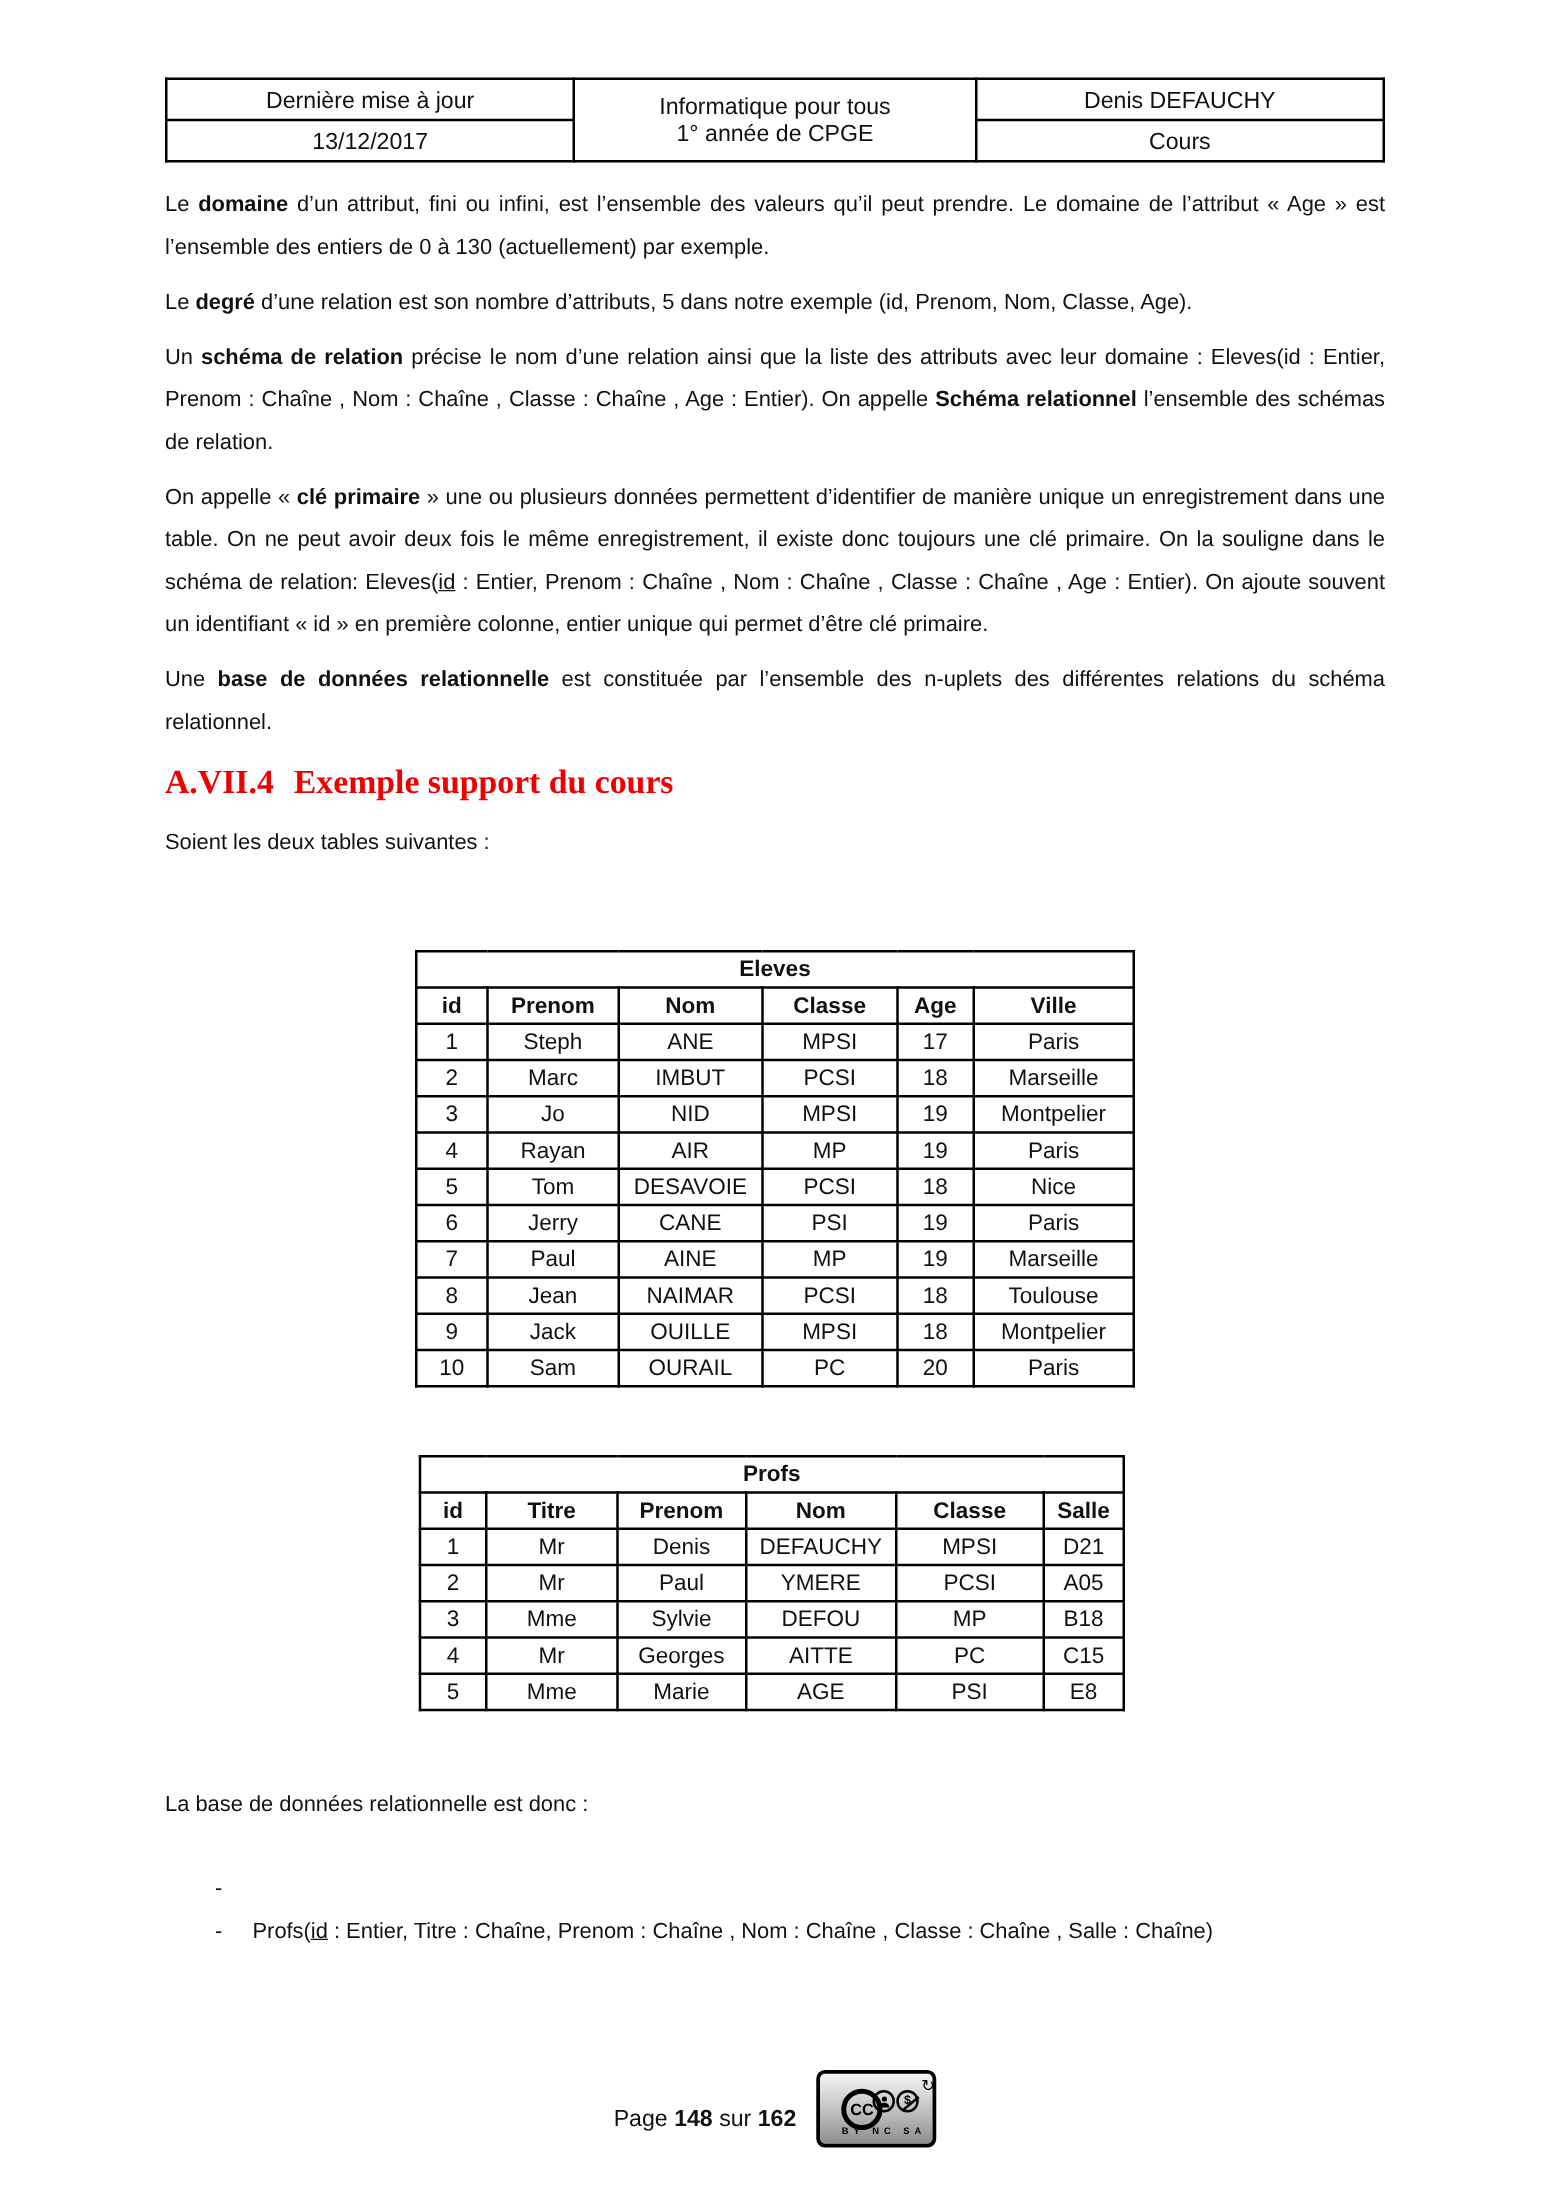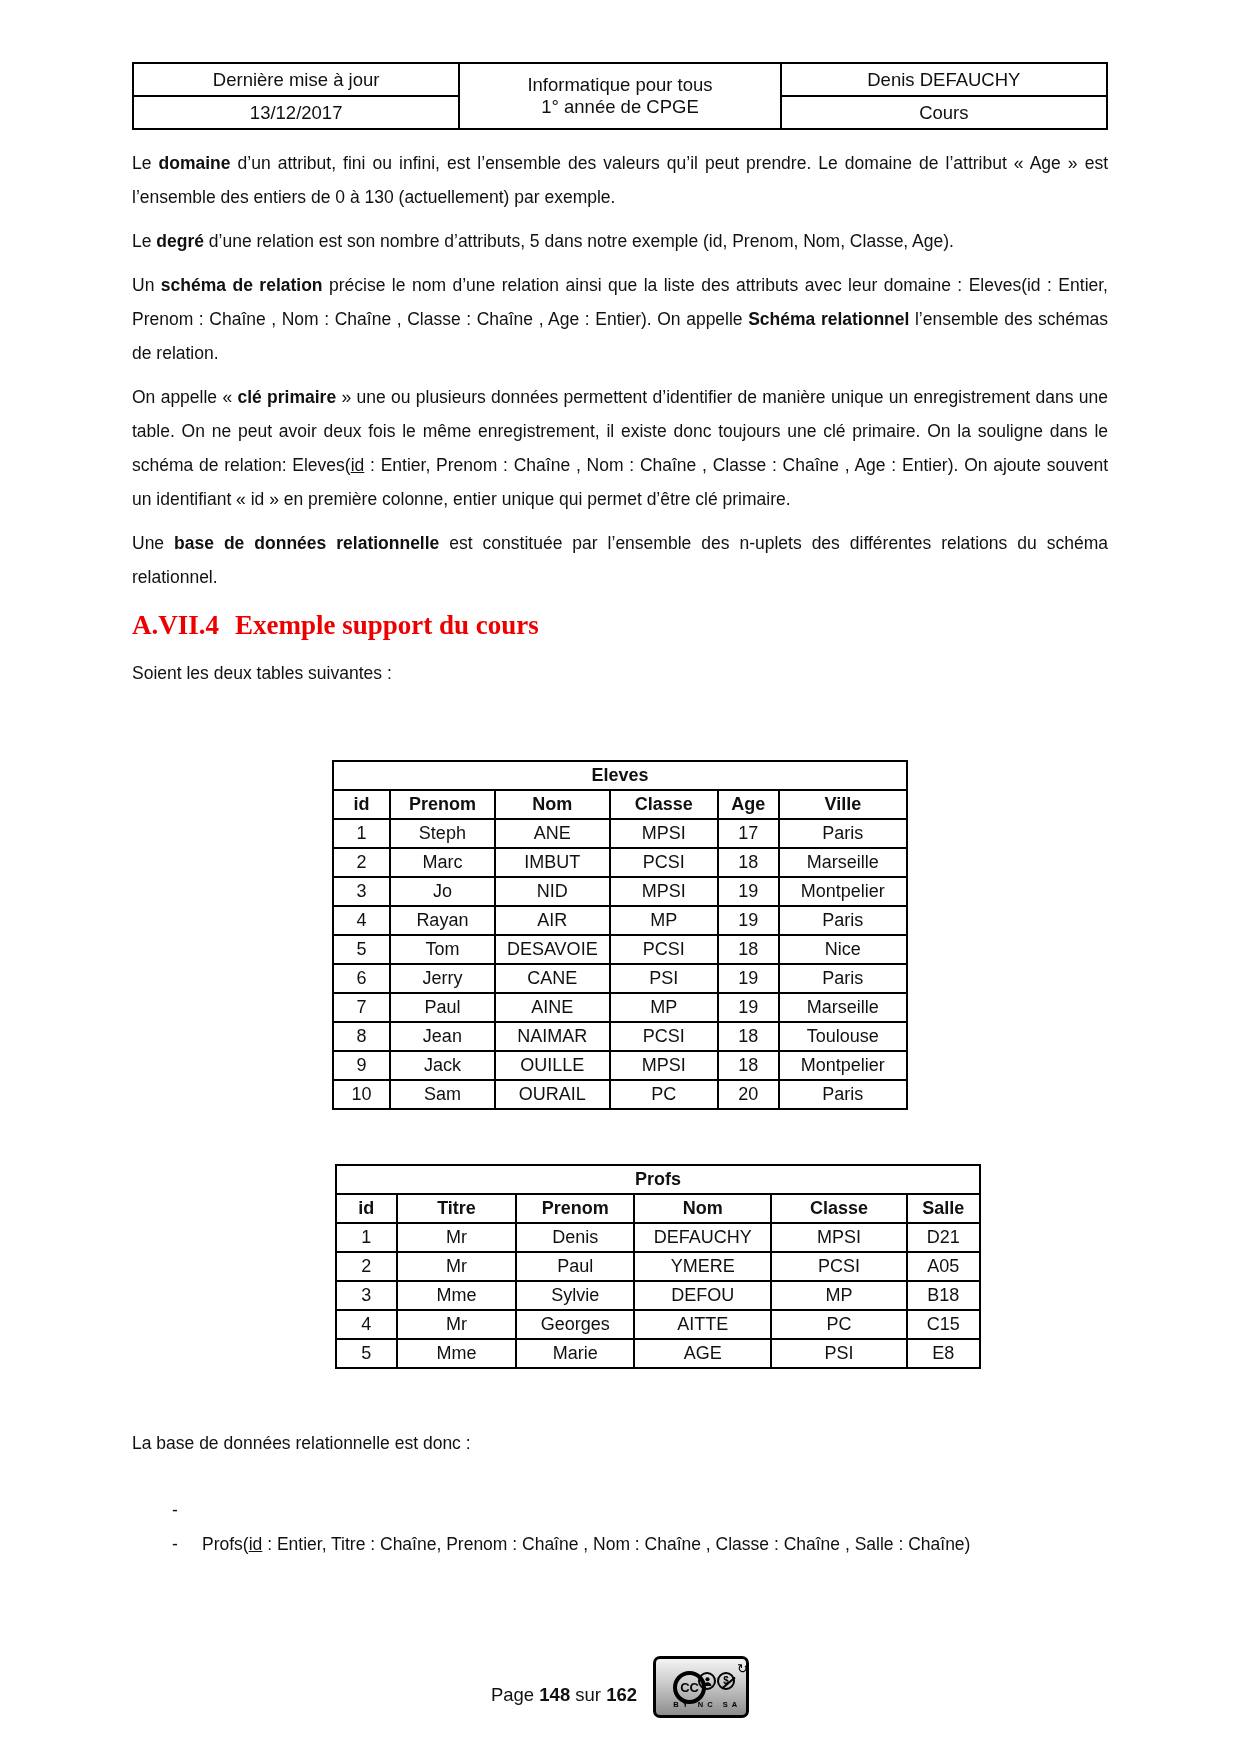--- a/index.html
+++ b/index.html
@@ -32,21 +32,21 @@
   .intro{margin-top:22px;font-size:17.5px;}
   
   .dtable{border-collapse:collapse;font-size:18px;table-layout:fixed;}
   .dtable td,.dtable th{
     border:2px solid #000;text-align:center;vertical-align:middle;
     height:27px;padding:0 2px;overflow:hidden;white-space:nowrap;
   }
   .dtable th{font-weight:bold;}
   .dtable .title-cell{font-weight:bold;}
   .t-eleves{margin:58px 0 0 200px;width:576px;}
-  .t-profs{margin:54px 0 0 203px;width:646px;}
+  .t-profs{margin:54px 0 0 203px;width:565px;}
   .outro{margin-top:64px;font-size:17.5px;}
   .bullets{margin-top:22px;}
   .bullet{display:flex;font-size:17.5px;line-height:34px;padding-left:40px;}
   .bullet .marker{width:30px;flex:0 0 30px;}
   
   .footer{
     margin-top:auto;display:flex;align-items:center;justify-content:center;
     gap:16px;
   }
   .page-num{font-size:18.5px;margin-top:16px;}

